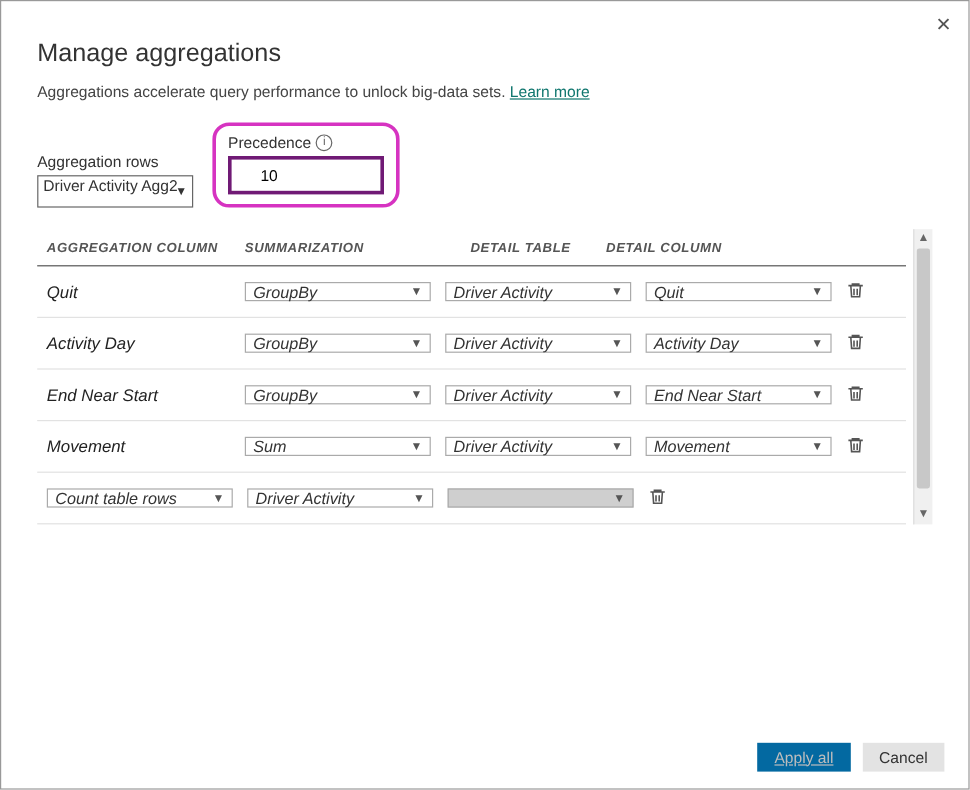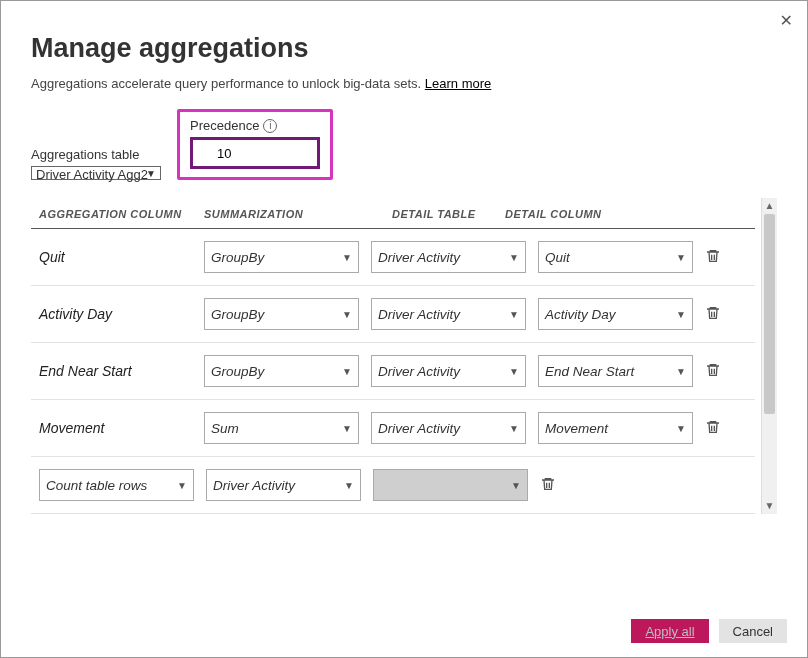--- a/index.html
+++ b/index.html
@@ -18,55 +18,55 @@
     position: absolute;
     top: 10px; right: 14px;
     font-size: 16px;
     color: #555;
     cursor: pointer;
   }
   .dialog {
     padding: 32px 30px 0 30px;
   }
   .title {
-    font-size: 27px;
-    font-weight: 700;
+    font-size: 21px;
+    font-weight: 400;
     color: #333;
     margin: 0 0 12px 0;
   }
   .subtitle {
     font-size: 13px;
     color: #444;
     margin-bottom: 18px;
   }
-  .subtitle a { color: #000000; text-decoration: underline; cursor: pointer; }
+  .subtitle a { color: #0f766e; text-decoration: underline; cursor: pointer; }
   .top-controls {
     display: flex;
     align-items: flex-end;
     gap: 16px;
     margin-bottom: 18px;
   }
   .ctrl-group { display: flex; flex-direction: column; gap: 4px; }
   .ctrl-label { font-size: 13px; color: #333; display: flex; align-items: center; gap: 4px; }
   .agg-table-select {
-    height: 14px; width: 130px;
+    height: 27px; width: 130px;
     border: 1px solid #666;
     padding: 0 4px;
     font-size: 13px;
     background: #fff;
     position: relative;
   }
   .agg-table-select .caret {
     position: absolute; right:4px; top:50%; transform:translateY(-50%);
     font-size:10px;
   }
   .precedence-box {
     position: relative;
     border: 3px solid #d633c1;
-    border-radius: 2px;
+    border-radius: 14px;
     padding: 6px 10px 8px 10px;
   }
   .precedence-input {
     height: 32px; width: 130px;
     border: 3px solid #701a75;
     padding: 2px 24px;
     font-size: 13px;
   }
   .info-icon {
     display: inline-flex; align-items:center; justify-content:center;
@@ -93,21 +93,21 @@
   .col-dc  { width: 160px; }
   .col-del { width: 30px; }
   .row {
     display: flex;
     align-items: center;
     padding: 12px 0 12px 8px;
     border-bottom: 1px solid #e2e2e2;
   }
   .row .name { width:165px; font-size:14px; color:#222; }
   .dd {
-    width: 155px; height: 32px;
+    width: 155px; height: 16px;
     border: 1px solid #aaa;
     background: #fff;
     display: flex; align-items: center; justify-content: space-between;
     padding: 0 6px; font-size: 13.5px; color:#333;
     margin-right: 12px;
     cursor: pointer;
   }
   .dd.disabled { background: #cfcfcf; color:#cfcfcf; }
   .dd .tri { font-size:10px; color:#555; }
   .trash {
@@ -133,37 +133,37 @@
     position: absolute;
     bottom: 14px; right: 20px;
     display:flex; gap:10px;
   }
   .btn {
     height: 24px; padding: 0 14px;
     border: none;
     font-size: 13px;
     cursor: pointer;
   }
-  .btn-apply { background:#be185d; color:#bdbdbd;text-decoration:underline; }
+  .btn-apply { background:#0369a1; color:#bdbdbd;text-decoration:underline; }
   .btn-cancel { background:#e3e3e3; color:#333; }
 </style>
 </head>
 <body>
 
 <div class="close-x">✕</div>
 
 <div class="dialog">
   <h1 class="title">Manage aggregations</h1>
   <div class="subtitle">
     <span>Aggregations accelerate query performance to unlock big-data sets. </span><a>Learn more</a>
   </div>
 
   <div class="top-controls">
     <div class="ctrl-group">
-      <div class="ctrl-label">Aggregations table</div>
+      <div class="ctrl-label">Aggregation rows</div>
       <div class="agg-table-select">
         <span>Driver Activity Agg2</span>
         <span class="caret">▼</span>
       </div>
     </div>
     <div class="precedence-box">
       <div class="ctrl-group">
         <div class="ctrl-label">
           <span>Precedence</span>
           <span class="info-icon">i</span>

